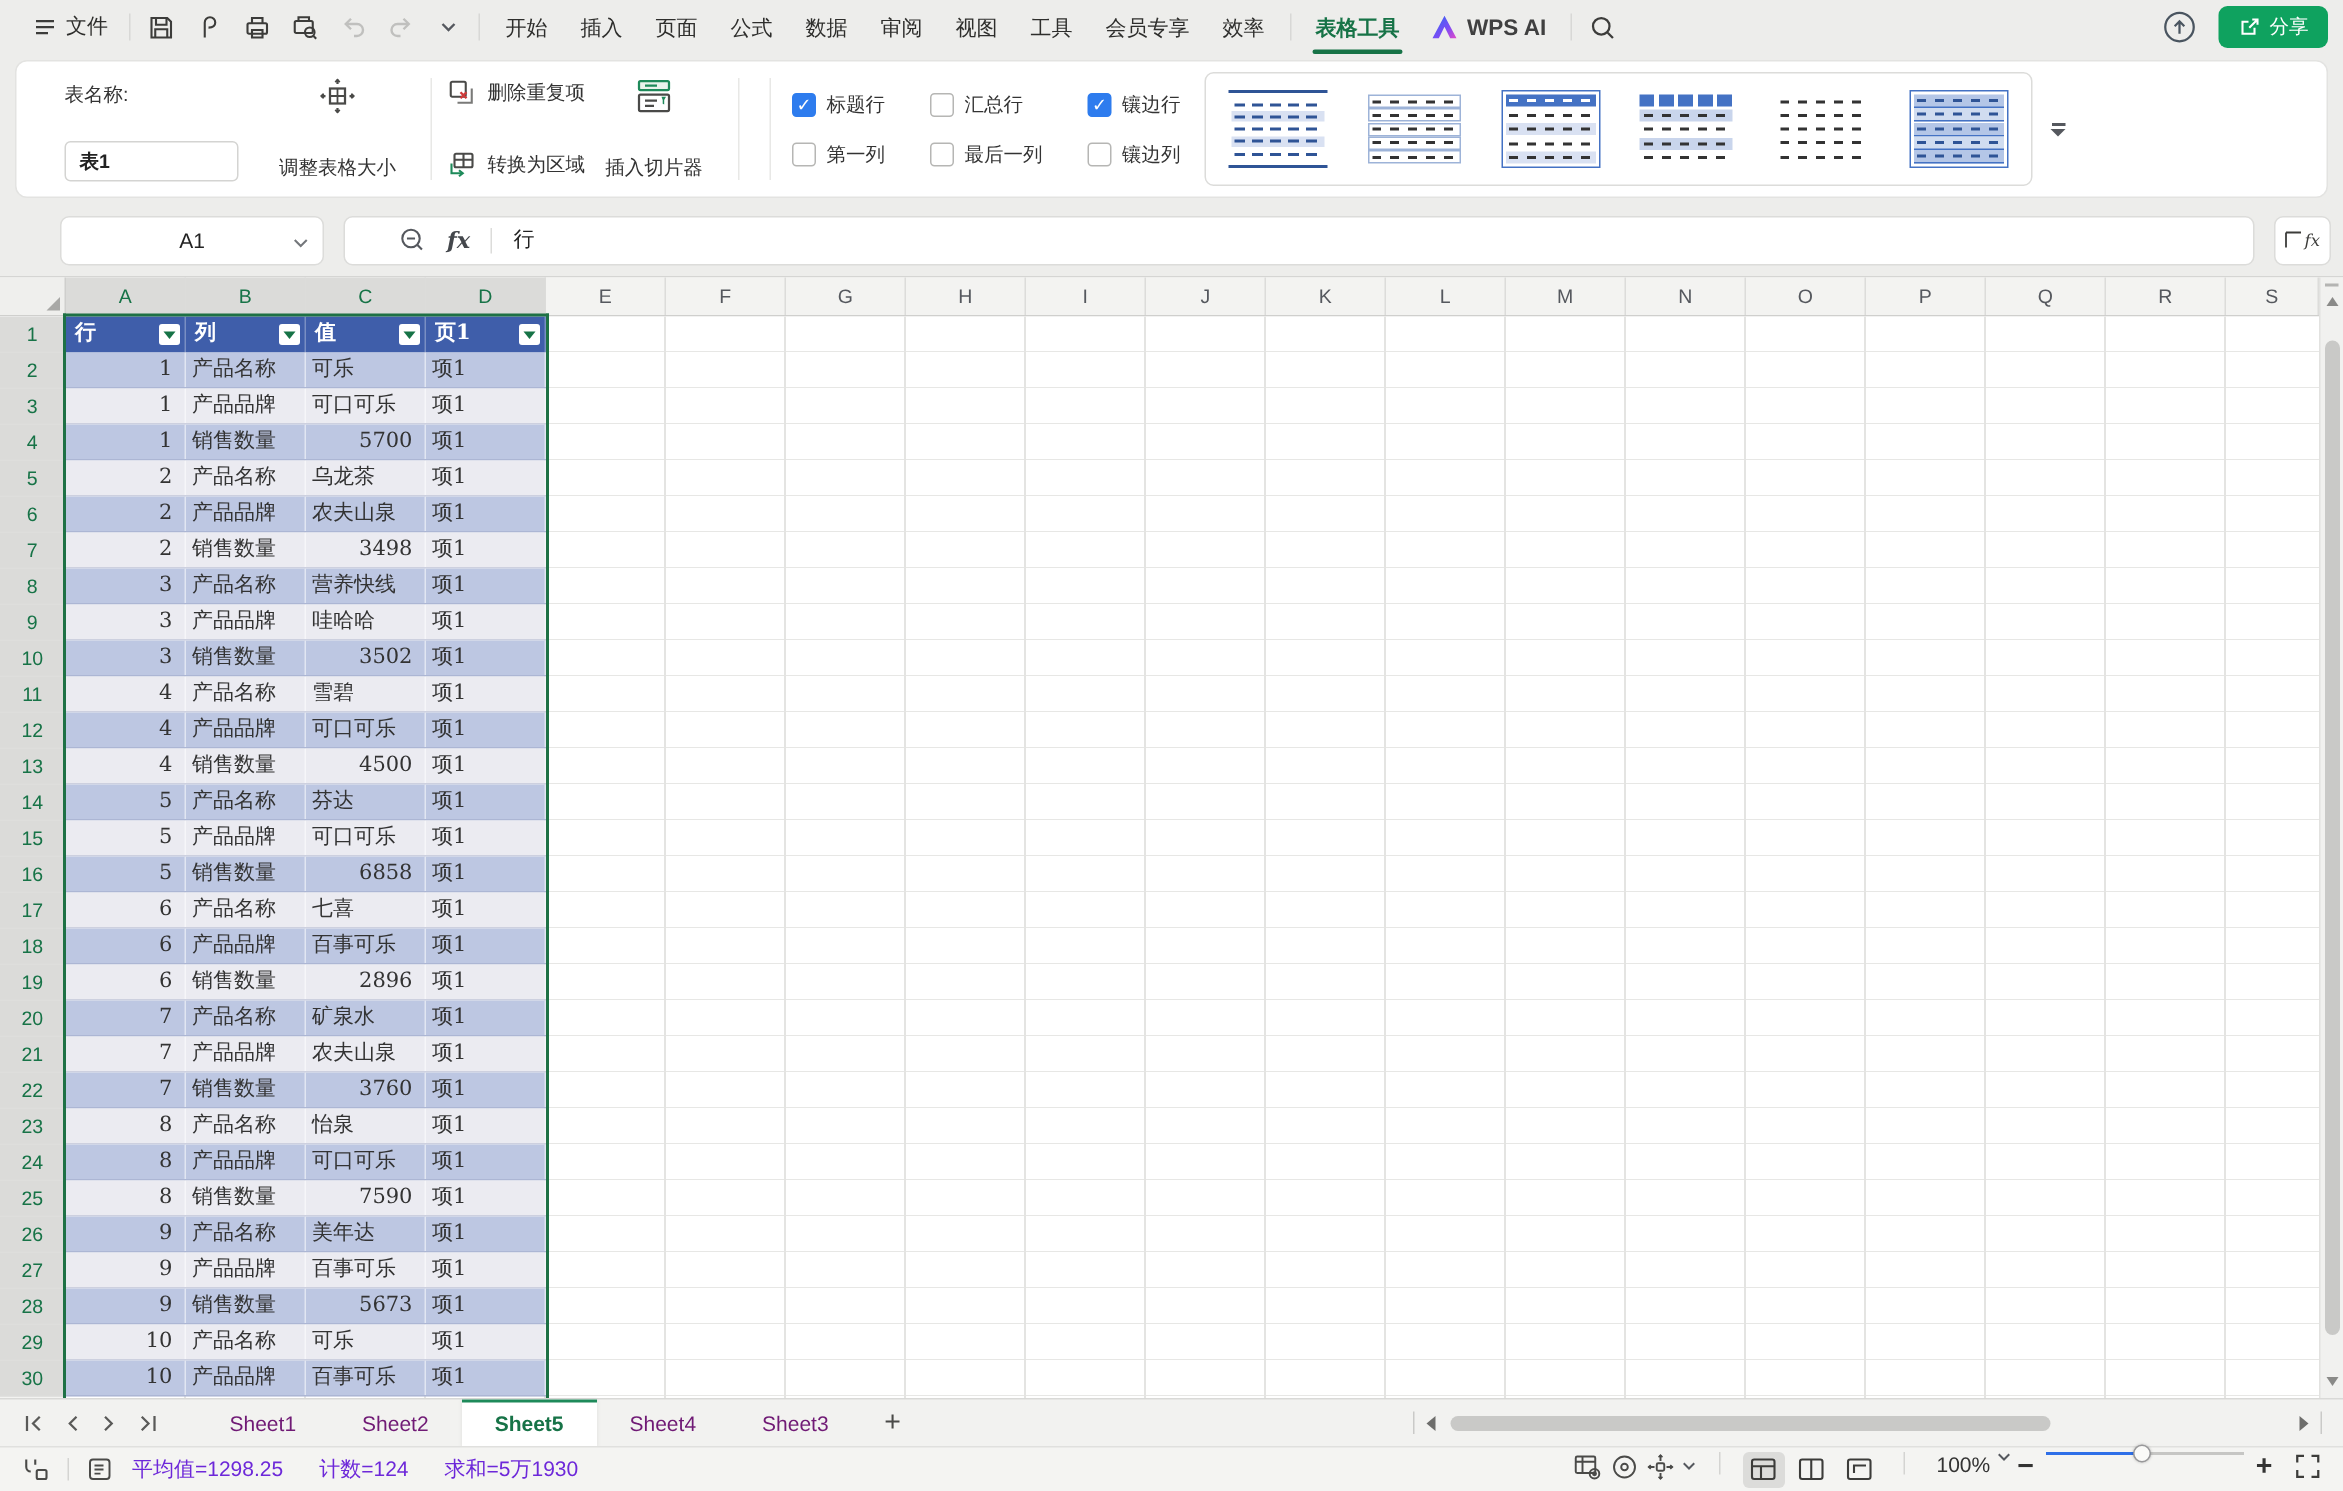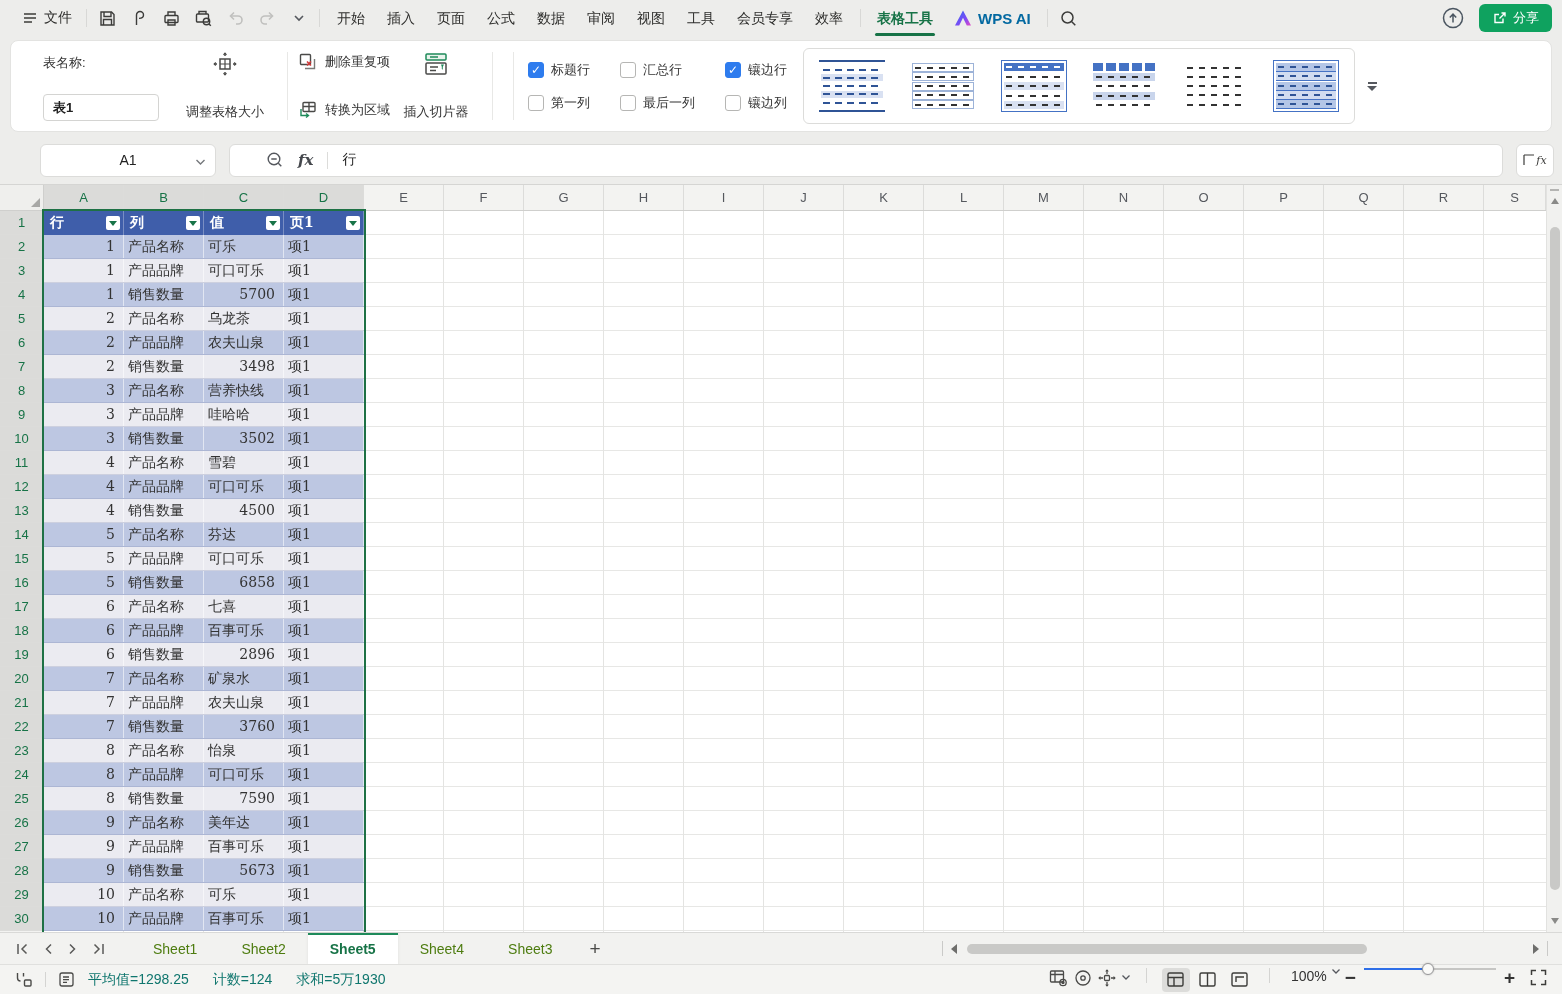--- a/index.html
+++ b/index.html
@@ -10,21 +10,21 @@
   
   .titlebar { position:absolute; top:0; left:0; right:0; height:36px; display:flex; align-items:center; padding:0 10px 0 14px; }
   .tb-item { display:flex; align-items:center; gap:6px; height:40px; padding:0 8px; font-size:14px; color:#2E2E2C; cursor:default; }
   .tb-div { width:1px; height:18px; background:#D8D8D6; margin:0 6px; }
   .qat { display:flex; align-items:center; gap:4px; }
   .qat .icon-btn { width:28px; height:28px; display:flex; align-items:center; justify-content:center; border-radius:4px; }
   .menus { display:flex; align-items:center; height:40px; }
   .menu-item { padding:0 11px; height:40px; line-height:40px; font-size:14px; color:#2E2E2C; }
   .tool-tab { position:relative; padding:0 10px; height:40px; line-height:40px; font-size:14px; font-weight:700; color:#177347; }
   .tool-tab::after { content:""; position:absolute; left:8px; right:8px; bottom:2px; height:3px; border-radius:2px; background:#177347; }
-  .wpsai { display:flex; align-items:center; gap:5px; padding:0 10px; font-size:15px; font-weight:700; color:#0369a1; }
+  .wpsai { display:flex; align-items:center; gap:5px; padding:0 10px; font-size:15px; font-weight:700; color:#404040; }
   .tb-right { margin-left:auto; display:flex; align-items:center; gap:14px; }
   .share-btn { display:flex; align-items:center; gap:6px; height:28px; padding:0 13px; background:#0FA25F; color:#fff; font-size:13px; border-radius:6px; }
 
   
   .ribbon { position:absolute; top:40px; left:10px; right:10px; height:92px; background:#fff; border:1px solid #E3E3E1; border-radius:8px; display:flex; align-items:stretch; padding:7px 12px; }
   .rb-div { width:1px; background:#E8E8E6; margin:4px 10px; }
   .g-col { display:flex; flex-direction:column; justify-content:space-between; padding:3px 0; }
   .g-name { width:150px; padding-left:20px; }
   .g-name .lab { font-size:13px; color:#333; margin-top:3px; }
   .name-input { width:116px; height:27px; border:1px solid #D4D4D2; border-radius:4px; background:#fff; font-size:13px; line-height:25px; padding:0 9px; color:#222;font-weight:bold; }
@@ -100,35 +100,35 @@
   .vs-handle { position:absolute; top:4px; left:3px; right:3px; height:2px; background:#B4B4B2; }
   .vs-up, .vs-down { position:absolute; left:4px; width:0; height:0; border-left:4px solid transparent; border-right:4px solid transparent; }
   .vs-up { top:13px; border-bottom:6px solid #8A8A88; }
   .vs-down { bottom:8px; border-top:6px solid #8A8A88; }
   .vs-thumb { position:absolute; left:3px; width:10px; top:42px; bottom:42px; background:#C9C9C7; border-radius:5px; }
 
   
   .sheetbar { position:absolute; top:932px; left:0; right:0; height:32px; background:#F2F2F0; border-top:1px solid #D9D9D7; display:flex; align-items:center; }
   .nav { display:flex; align-items:center; gap:15px; padding:0 12px 0 16px; }
   .tabs { display:flex; height:32px; margin-left:14px; }
-  .tab { padding:0 22px; line-height:32px; font-size:14px; color:#4d7c0f; }
+  .tab { padding:0 22px; line-height:32px; font-size:14px; color:#701a75; }
   .tab.active { background:#fff; color:#177347; font-weight:700; border-top:2px solid #1E8A5A; line-height:29px; box-shadow:0 0 3px rgba(0,0,0,.08); }
   .add-tab { padding:0 15px; font-size:19px; color:#4A4A48; line-height:30px; }
   .hs-area { margin-left:auto; display:flex; align-items:center; padding-right:6px; }
   .hs-div { width:1px; height:15px; background:#CACAC8; margin:0 8px; }
   .hs-left, .hs-right { width:0; height:0; border-top:5px solid transparent; border-bottom:5px solid transparent; }
   .hs-left { border-right:6px solid #6E6E6C; }
   .hs-right { border-left:6px solid #6E6E6C; }
   .hs-track { position:relative; width:560px; height:12px; margin:0 8px; }
   .hs-thumb { position:absolute; left:2px; top:1px; width:400px; height:10px; background:#C9C9C7; border-radius:5px; }
 
   
   .statusbar { position:absolute; top:964px; left:0; right:0; height:30px; background:#F4F4F2; border-top:1px solid #E0E0DE; display:flex; align-items:center; font-size:13px; color:#3A3A38; padding:0 14px; }
   .sb-div { width:1px; height:15px; background:#D4D4D2; margin:0 11px; }
-  .stats { display:flex; align-items:center; gap:24px; margin-left:12px; font-size:14px; color:#0f766e; }
+  .stats { display:flex; align-items:center; gap:24px; margin-left:12px; font-size:14px; color:#6d28d9; }
   .sb-right { margin-left:auto; display:flex; align-items:flex-start; gap:4px; }
   .view-btn { width:28px; height:24px; border-radius:4px; display:flex; align-items:center; justify-content:center; }
   .view-btn.active { background:#DCDCDA; }
   .zoom-label { font-size:14px; color:#333; margin-left:6px; }
   .z-minus, .z-plus { font-size:19px; color:#333; font-weight:700; line-height:20px; }
   .z-track { position:relative; width:132px; height:2px; background:#C6C6C4; margin:0 4px; }
   .z-fill { position:absolute; left:0; top:0; width:64px; height:2px; background:#2E6FE8; }
   .z-thumb { position:absolute; left:58px; top:-5px; width:12px; height:12px; border-radius:50%; background:#FAFAF8; border:1px solid #98989A; box-shadow:0 0 2px rgba(0,0,0,.25); }
   svg { display:block; }
 </style>

